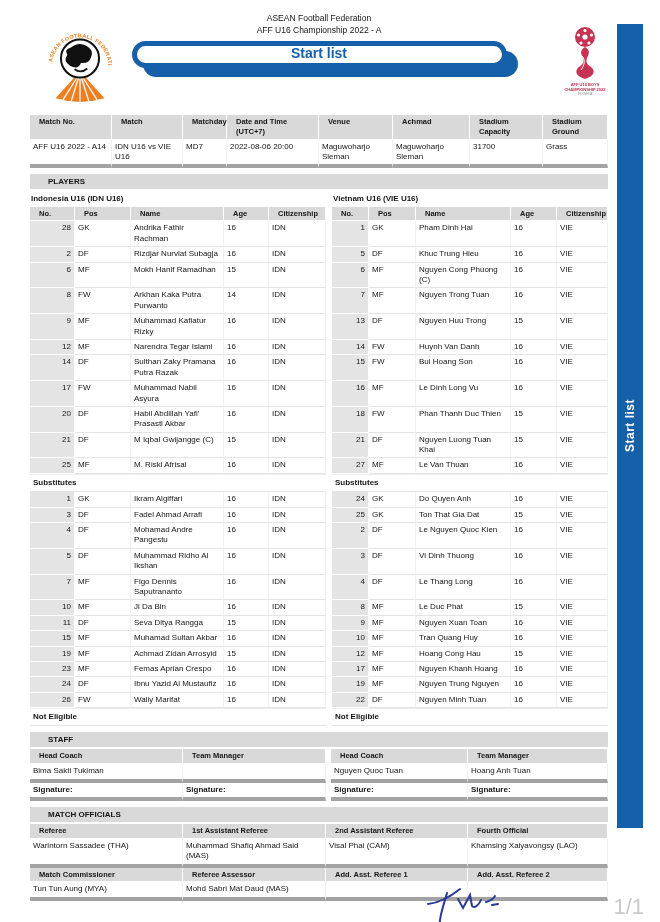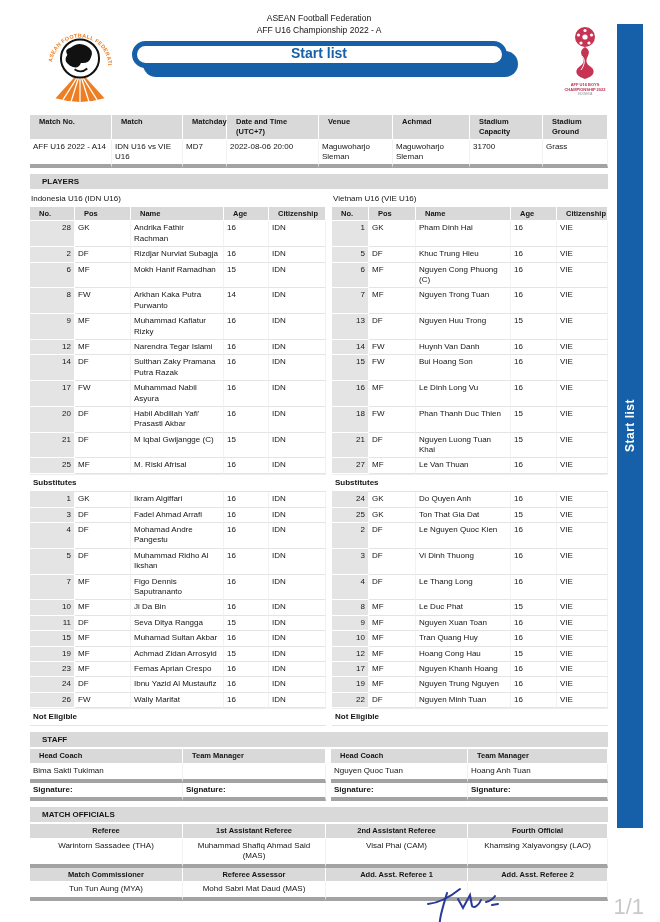--- a/index.html
+++ b/index.html
@@ -14,41 +14,41 @@
   .banner-shadow{position:absolute;left:11px;top:10px;width:375px;height:26px;
                  background:#1560A8;border-radius:14px;}
   .banner-main{position:absolute;left:0;top:0;width:375px;height:27px;box-sizing:border-box;
                background:#fff;border:5px solid #1560A8;border-radius:14px;
                display:flex;align-items:center;justify-content:center;}
   .banner-main span{color:#1560A8;font-weight:bold;font-size:14px;}
   .aff-logo{position:absolute;left:8px;top:12px;}
   .u16-logo{position:absolute;right:0;top:14px;}
 
   
-  .secbar{background:#D9D9D9;font-weight:bold;font-size:8px;padding:3px 12px;margin-top:6px;}
+  .secbar{background:#D9D9D9;font-weight:bold;font-size:8px;padding:3px 18px;margin-top:6px;}
 
   
   .grid{display:grid;font-size:8px;line-height:1.3;}
   .grid>div{box-sizing:border-box;}
   .hd{background:#D9D9D9;font-weight:bold;font-size:7.5px;padding:2px 9px;
       border-right:1px solid #fff;border-bottom:1px solid #fff;}
   .v{padding:2px 3px;min-height:13px;border-bottom:4px solid #a3a3a3;border-right:1px solid #F2F2F2;}
   .b{font-weight:bold;}
 
   .mi{grid-template-columns:82px 71px 44px 92px 74px 77px 73px 65px;margin-top:11px;}
 
   .pg{grid-template-columns:45px 56px 93px 45px 57px 6px 37px 47px 95px 46px 51px;margin-top:2px;}
-  .pg .tt{font-weight:normal;padding:3px 1px 2px;}
+  .pg .tt{font-weight:bold;padding:3px 1px 2px;}
   .pg .c{padding:2px 3px;border-bottom:1px solid #E4E4E4;border-right:1px solid #F2F2F2;}
   .pg .num{background:#E4E4E4;border-bottom:1px solid #fff;border-right:1px solid #fff;text-align:right;}
   .pg .gapc{background:#fff;}
   .pg .lab{font-weight:bold;padding:3px 3px;border-bottom:1px solid #E4E4E4;border-top:1px solid #EDEDED;}
 
   .stg{grid-template-columns:153px 143px 5px 137px 140px;margin-top:2px;}
-  .ofg{grid-template-columns:153px 143px 142px 140px;margin-top:2px;text-align:center;}
+  .ofg{grid-template-columns:153px 143px 142px 140px;margin-top:2px;}
   .stg .gapc{background:#fff;border:none;}
 
   
   .date-row{position:relative;display:flex;align-items:flex-end;margin-top:32px;height:16px;font-size:8.5px;}
   .date-line{width:188px;margin-left:72px;border-bottom:1px solid #8a8a8a;text-align:center;
              font-size:11px;padding-bottom:1px;}
   .signature{position:absolute;left:390px;top:-48px;}
   .pageno{position:absolute;right:16px;bottom:2px;font-size:22px;color:#C9C9C9;text-align:right;}
 
   

